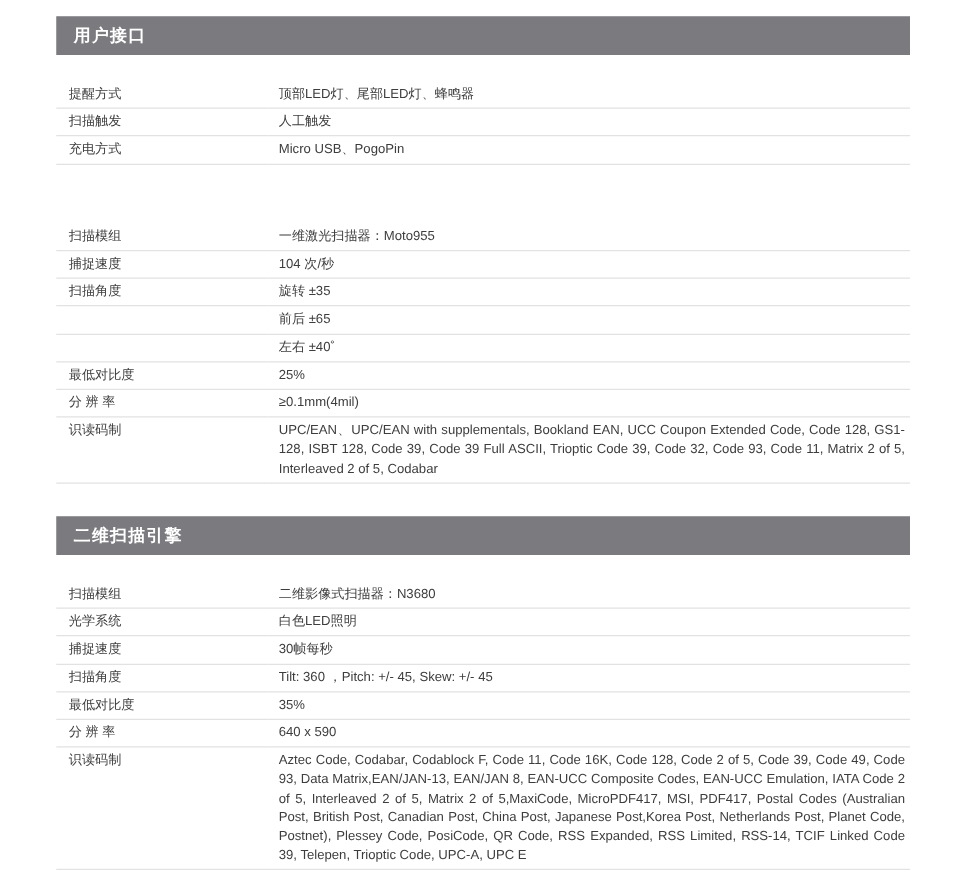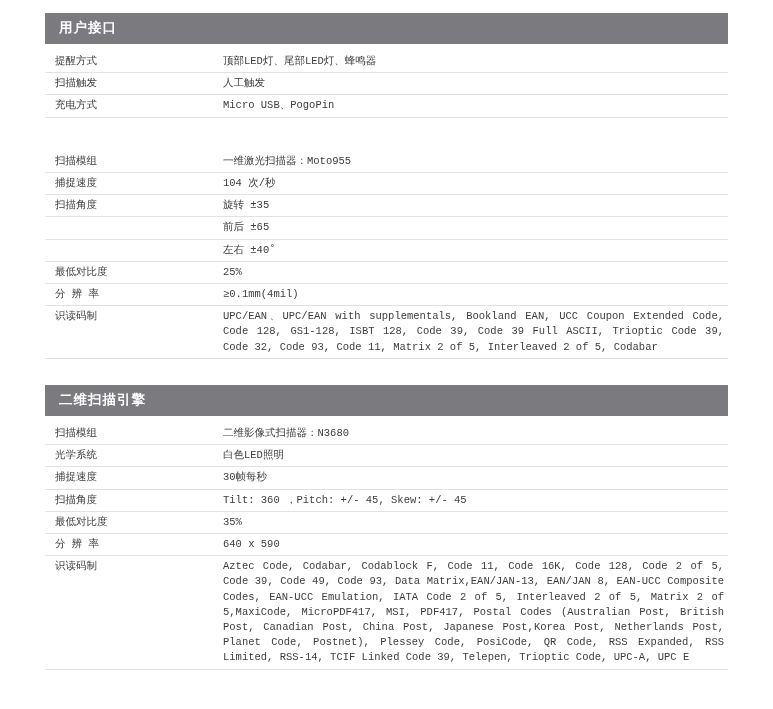--- a/index.html
+++ b/index.html
@@ -14,37 +14,36 @@
     color: #333333;
     -webkit-font-smoothing: antialiased;
   }
   .page {
     width: 773px;
     box-sizing: border-box;
     padding: 0 45px 0 45px;
   }
   .section {
     margin-bottom: 0;
-    font-family: Liberation Mono, monospace;
   }
   .section-header {
     background: #7a7a7f;
     color: #ffffff;
     font-size: 13.5px;
     font-weight: bold;
     letter-spacing: 1px;
     height: 31px;
     line-height: 31px;
     padding-left: 14px;
     box-sizing: border-box;
   }
   .spec-table {
     width: 100%;
     border-collapse: collapse;
-    margin-top: 7px;
+    margin-top: 21px;
     table-layout: fixed;
   }
   .spec-table td {
     font-size: 10.5px;
     color: #3a3a3a;
     vertical-align: top;
     padding: 3px 0 3px 0;
     border-bottom: 1px solid #e2e2e2;
     line-height: 1.45;
   }

